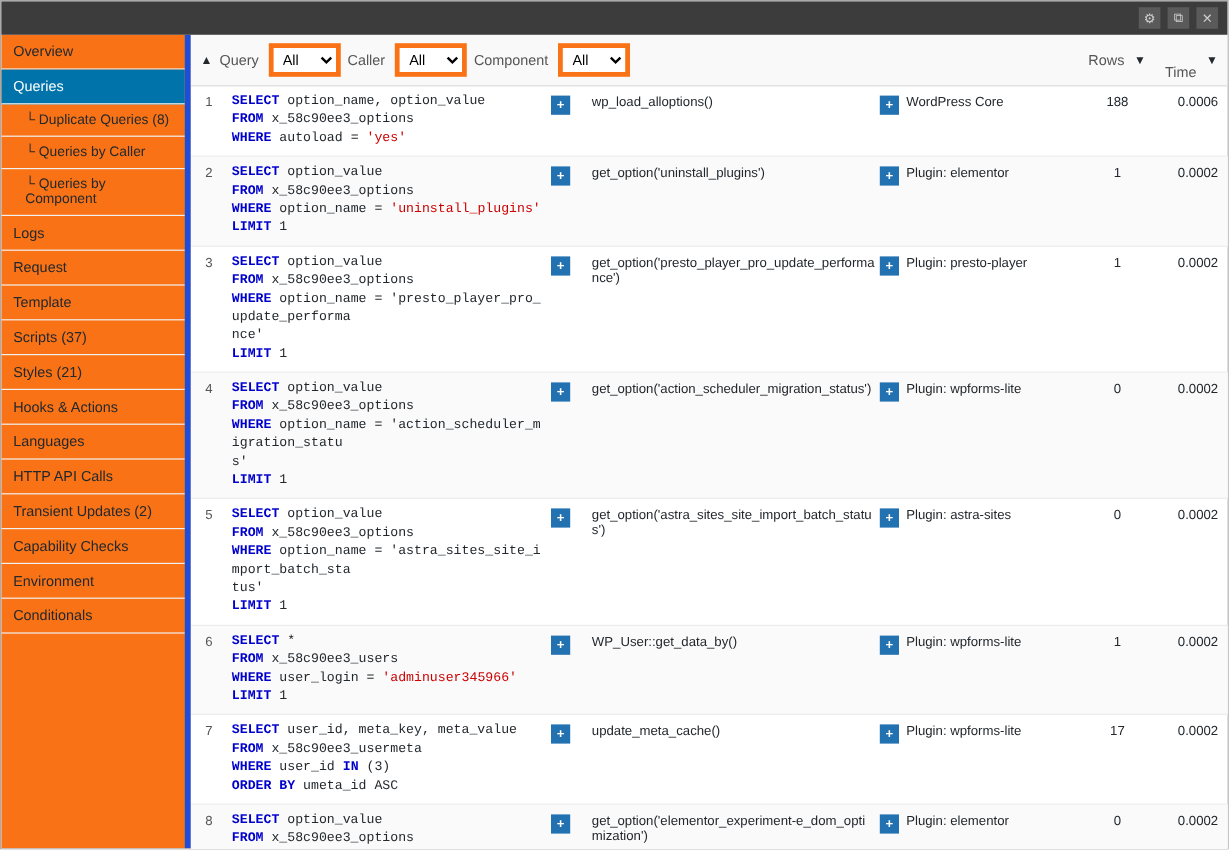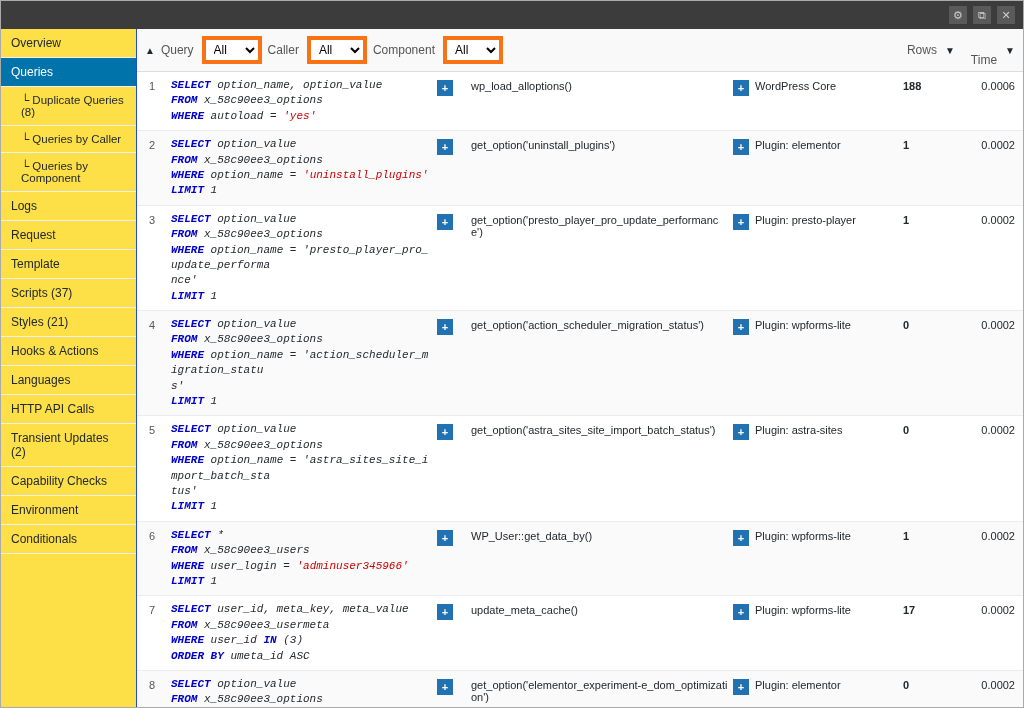--- a/index.html
+++ b/index.html
@@ -7,46 +7,46 @@
 
     .app-container { display: flex; flex-direction: column; width: 1024px; height: 708px; border: 1px solid #aaa; overflow: hidden; }
 
     .title-bar { display: flex; align-items: center; justify-content: space-between; background: #3c3c3c; padding: 4px 8px; height: 28px; }
     .title-bar-title { color: #fff; font-size: 12px; font-weight: 500; }
     .title-bar-controls { display: flex; gap: 6px; }
     .title-bar-btn { width: 18px; height: 18px; background: #5a5a5a; border: none; color: #ccc; cursor: pointer; display: flex; align-items: center; justify-content: center; font-size: 11px; }
 
     .main-layout { display: flex; flex: 1; overflow: hidden; }
 
-    .sidebar { width: 136px; background: #fde047; border-right: 1px solid #1d4ed8; overflow-y: auto; flex-shrink: 0; }
+    .sidebar { width: 158px; background: #f97316; border-right: 5px solid #1d4ed8; overflow-y: auto; flex-shrink: 0; }
     .sidebar-item { padding: 7px 10px; cursor: pointer; font-size: 12px; color: #23282d; border-bottom: 1px solid #f0f0f0; }
     .sidebar-item.active { background: #0073aa; color: #fff; }
     .sidebar-item.sub { padding-left: 20px; font-size: 11.5px; }
 
     .content { flex: 1; display: flex; flex-direction: column; overflow: hidden; background: #fff; }
 
     .toolbar { display: flex; align-items: center; padding: 4px 8px; background: #f9f9f9; border-bottom: 1px solid #ddd; gap: 6px; min-height: 32px; }
     .toolbar-label { font-size: 12px; color: #555; margin-right: 2px; }
     .toolbar-select { font-size: 12px; padding: 2px 4px; border: 4px solid #f97316; background: #fff; min-width: 60px; }
     .toolbar-spacer { flex: 1; }
 
     .table-body { flex: 1; overflow-y: auto; }
 
     .table-row { display: flex; align-items: flex-start; border-bottom: 1px solid #ececec; padding: 4px 0; min-height: 36px; }
     .table-row:nth-child(even) { background: #fafafa; }
 
     .td-num { width: 30px; text-align: center; flex-shrink: 0; padding-top: 4px; color: #555; font-size: 11px; }
-    .td-query { flex: 0 0 270px; padding: 2px 4px; font-size: 11px; font-family: 'Courier New', monospace; line-height: 1.4; word-break: break-all; overflow: hidden; font-style: italic; }
+    .td-query { flex: 0 0 270px; padding: 2px 4px; font-size: 11px; font-family: 'Courier New', monospace; line-height: 1.4; word-break: break-all; overflow: hidden; }
     .td-query .kw { color: #0000cc; font-weight: 600; }
     .td-query .str { color: #c00; }
     .td-caller { flex: 1; padding: 4px 4px; font-size: 11px; word-break: break-all; margin-left: 12px; }
     .td-expand { flex-shrink: 0; width: 18px; display: flex; align-items: flex-start; padding-top: 4px; }
     .expand-btn { width: 16px; height: 16px; background: #2271b1; color: #fff; border: none; cursor: pointer; font-size: 11px; display: flex; align-items: center; justify-content: center; font-weight: bold; }
     .td-component { flex: 0 0 152px; padding: 4px 4px; font-size: 11px; }
-    .td-rows { flex: 0 0 60px; text-align: left; padding-right: 4px; padding-top: 4px; font-size: 11px; font-weight: bold; }
+    .td-rows { flex: 0 0 60px; text-align: center; padding-right: 4px; padding-top: 4px; font-size: 11px; }
     .td-time { flex: 0 0 60px; text-align: right; padding-right: 8px; padding-top: 4px; font-size: 11px; }
 
     .sort-arrow { font-size: 10px; }
   </style>
 </head>
 <body>
 
 <div class="app-container">
 
   <div class="title-bar">

